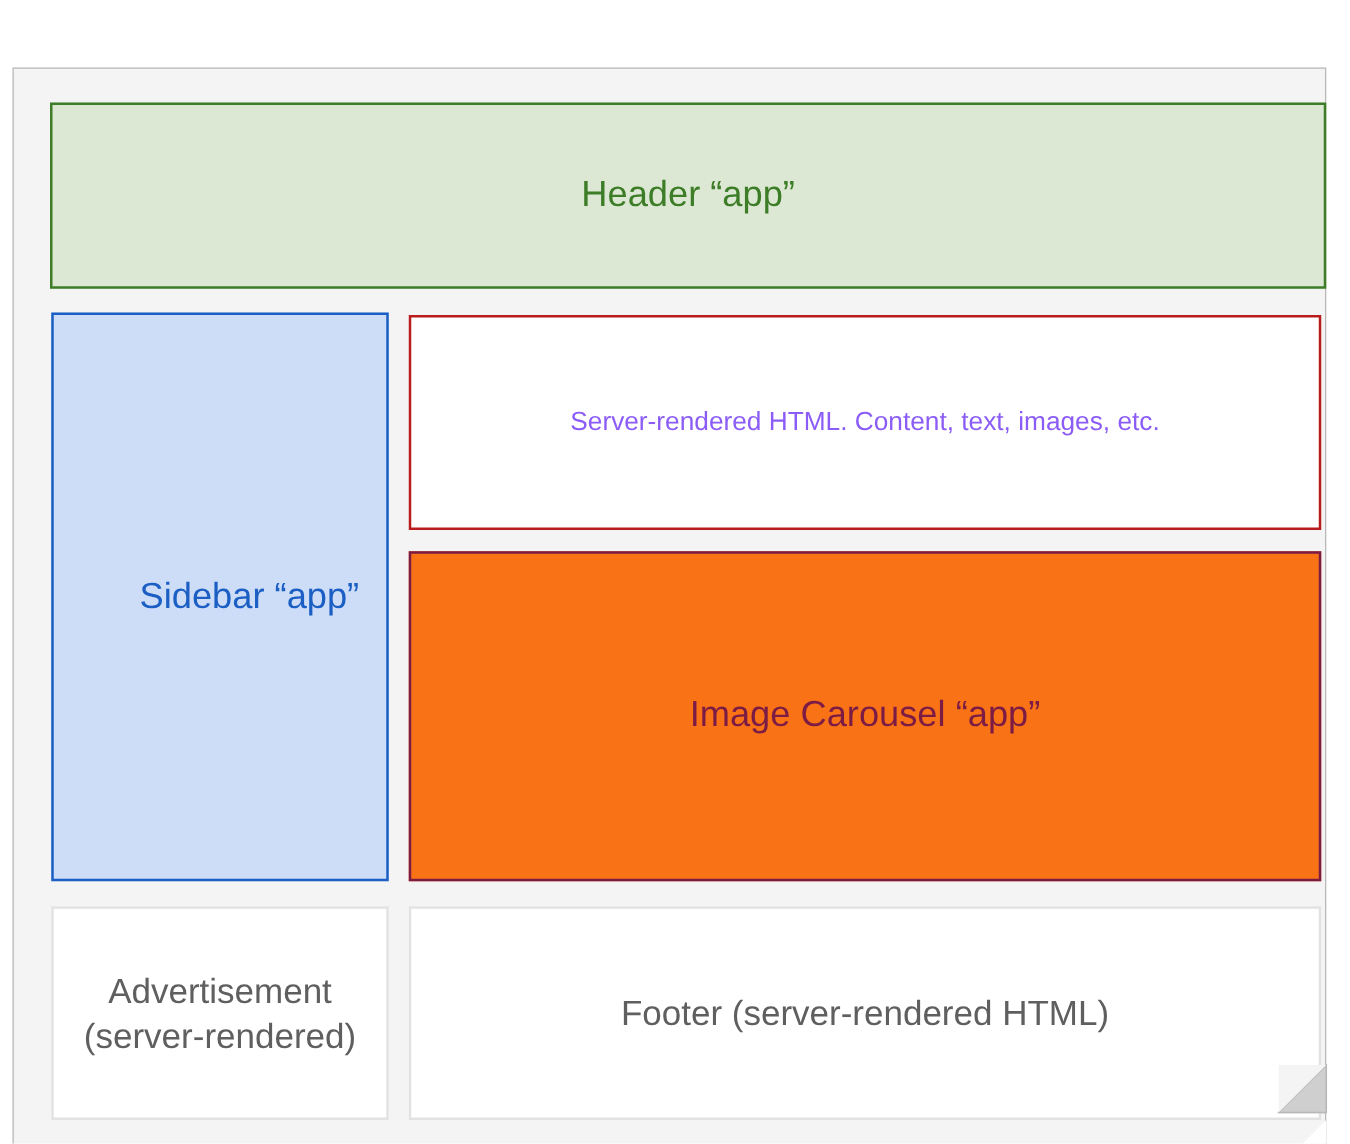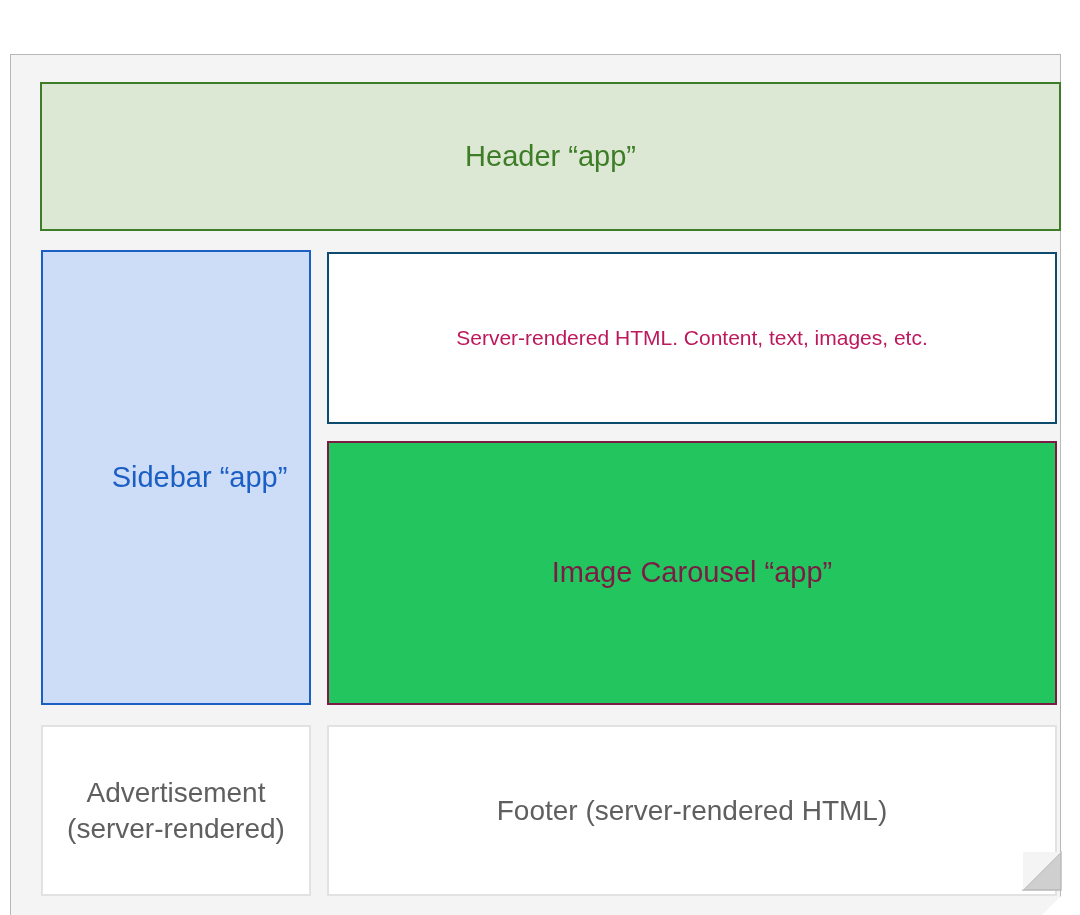--- a/index.html
+++ b/index.html
@@ -83,32 +83,32 @@
     padding-left: 47px;
   }
 
   
   .box-content {
     left: 316px;
     top: 197px;
     width: 730px;
     height: 172px;
     background: #ffffff;
-    border: 2px solid #0c4a6e;
-    color: #be185d;
+    border: 2px solid #b91c1c;
+    color: #8b5cf6;
     font-size: 21px;
   }
 
   
   .box-carousel {
     left: 316px;
     top: 386px;
     width: 730px;
     height: 264px;
-    background: #22c55e;
+    background: #f97316;
     border: 2px solid #7c1c45;
     color: #7c1c45;
     font-size: 29px;
   }
 
   
   .box-ad {
     left: 30px;
     top: 670px;
     width: 270px;

